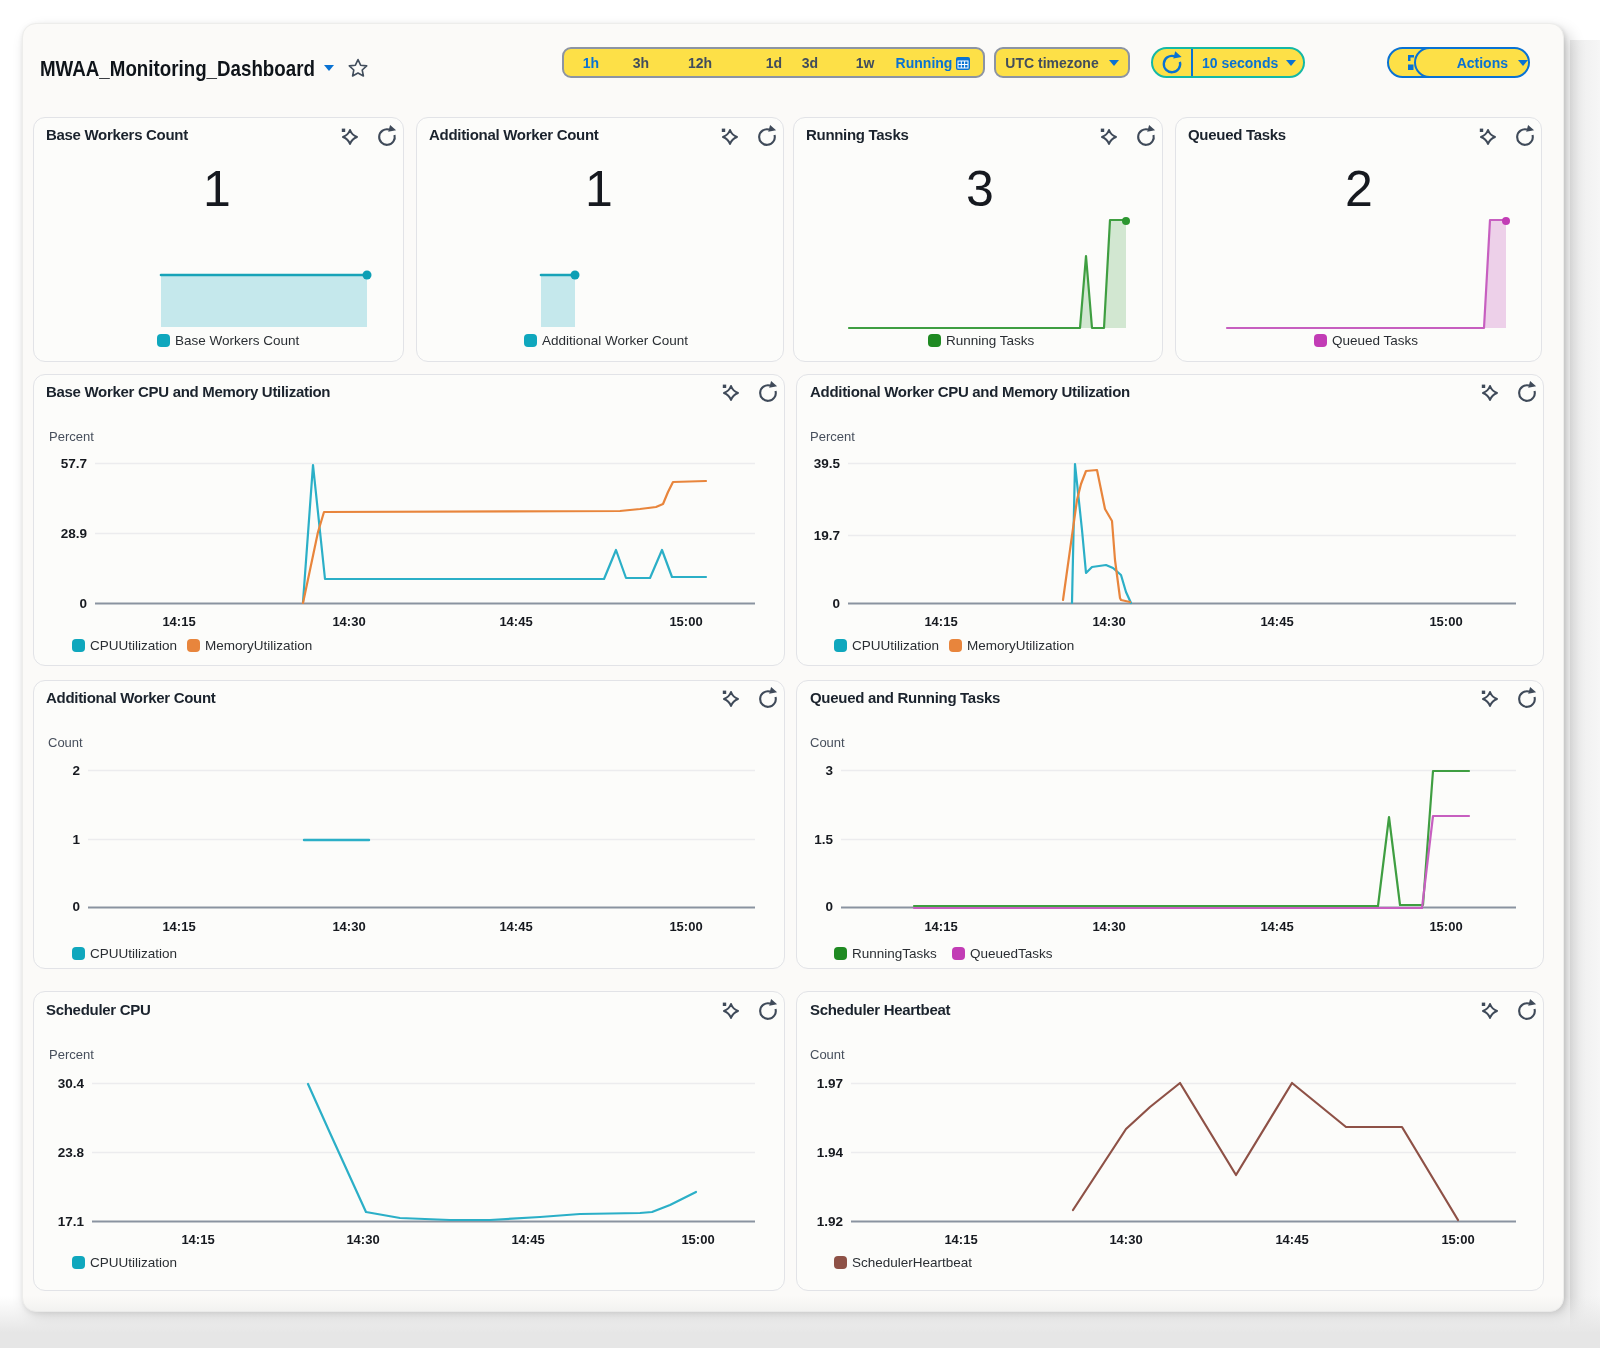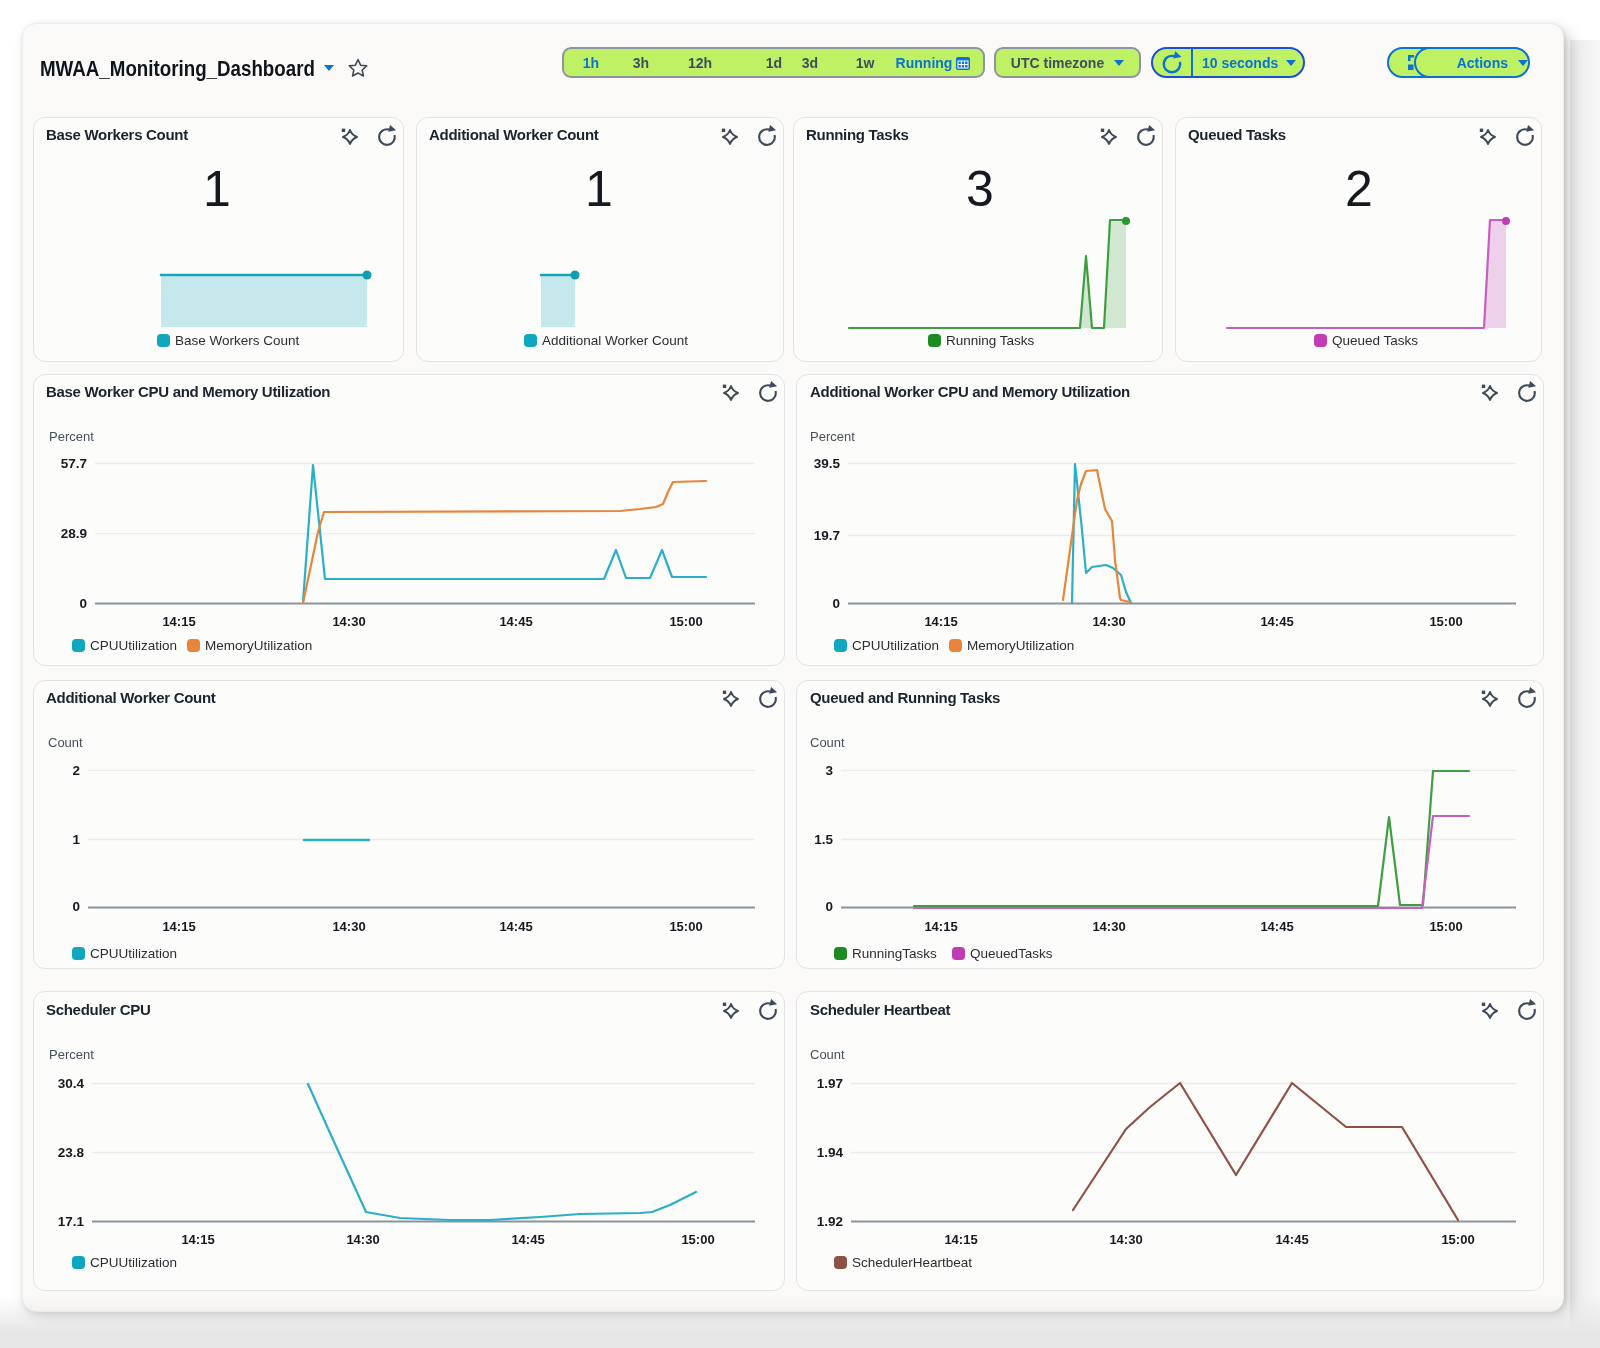--- a/index.html
+++ b/index.html
@@ -1,20 +1,20 @@
 <!DOCTYPE html>
 <html><head><meta charset="utf-8">
 <style>
 *{margin:0;padding:0;box-sizing:border-box}
 html,body{width:1600px;height:1348px;background:#ffffff;font-family:"Liberation Sans",sans-serif;position:relative;overflow:hidden}
 body::after{content:"";position:absolute;left:0;top:1296px;width:1600px;height:52px;background:linear-gradient(180deg,rgba(233,233,233,0),#e6e6e6 70%)}
 body::before{content:"";position:absolute;left:1570px;top:40px;width:30px;height:1290px;background:linear-gradient(90deg,#ececec,#f6f6f6)}
 .frame{position:absolute;left:22px;top:23px;width:1542px;height:1289px;background:#fbfaf8;border:1px solid #ededeb;border-radius:14px;box-shadow:6px 8px 16px rgba(0,0,0,.2),1px 2px 5px rgba(0,0,0,.12)}
 .card{position:absolute;background:#fcfcfa;border:1px solid #e2e3e7;border-radius:12px}
-.hbtn{position:absolute;top:47px;height:31px;background:#bef264;display:flex;align-items:center;font-size:14px;font-weight:700;color:#414d5c}
+.hbtn{position:absolute;top:47px;height:31px;background:#fde047;display:flex;align-items:center;font-size:14px;font-weight:700;color:#414d5c}
 .blue{color:#0972d3}
 .tri{display:inline-block;width:0;height:0;border-left:5px solid transparent;border-right:5px solid transparent;border-top:6px solid #0972d3}
 .segit{position:absolute;top:50%;transform:translate(-50%,-50%)}
 </style></head>
 <body>
 <div class="frame"></div>
 
 <div class="card" style="left:33px;top:117px;width:371px;height:245px"></div>
 <div class="card" style="left:416px;top:117px;width:368px;height:245px"></div>
 <div class="card" style="left:793px;top:117px;width:370px;height:245px"></div>
@@ -42,23 +42,23 @@
   <span class="blue segit" style="left:360px">Running</span>
   <svg style="position:absolute;left:391px;top:6px" width="16" height="16" viewBox="0 0 16 16">
       <rect x="1" y="2" width="14" height="13" rx="2" fill="#0972d3"></rect>
       <rect x="3" y="6" width="10" height="7" fill="none" stroke="#fff" stroke-width="1"></rect>
       <line x1="6.3" y1="6" x2="6.3" y2="13" stroke="#fff"></line>
       <line x1="9.6" y1="6" x2="9.6" y2="13" stroke="#fff"></line>
       <line x1="3" y1="9.5" x2="13" y2="9.5" stroke="#fff"></line>
     </svg>
 </div>
 
-<div class="hbtn" style="left:994px;width:147px;border:2px solid #8c94a3;border-radius:9px;justify-content:center;gap:10px">UTC timezone <span class="tri"></span></div>
-
-<div class="hbtn blue" style="left:1151px;width:154px;border:2px solid #1d4ed8;border-radius:16px">
+<div class="hbtn" style="left:994px;width:136px;border:2px solid #8c94a3;border-radius:9px;justify-content:center;gap:10px">UTC timezone <span class="tri"></span></div>
+
+<div class="hbtn blue" style="left:1151px;width:154px;border:2px solid #14b8a6;border-radius:16px">
   <svg style="margin-left:8px" width="24" height="24" viewBox="0 0 24 24">
       <path d="M18.9 10.9 A8.2 8.2 0 1 1 13.1 5.1" stroke="#0972d3" stroke-width="2.3" fill="none"></path>
       <path d="M20.6 5.9 L12.3 7.6 L14.2 0.3 Z" fill="#0972d3"></path>
     </svg>
   <span style="width:2px;align-self:stretch;background:#0972d3;margin-left:6px"></span>
   <span style="margin-left:9px">10 seconds</span>
     <span class="tri" style="margin-left:8px"></span>
 </div>
 
 <div class="hbtn blue" style="left:1387px;width:90px;border:2px solid #0972d3;border-radius:16px;justify-content:center;gap:9px">

